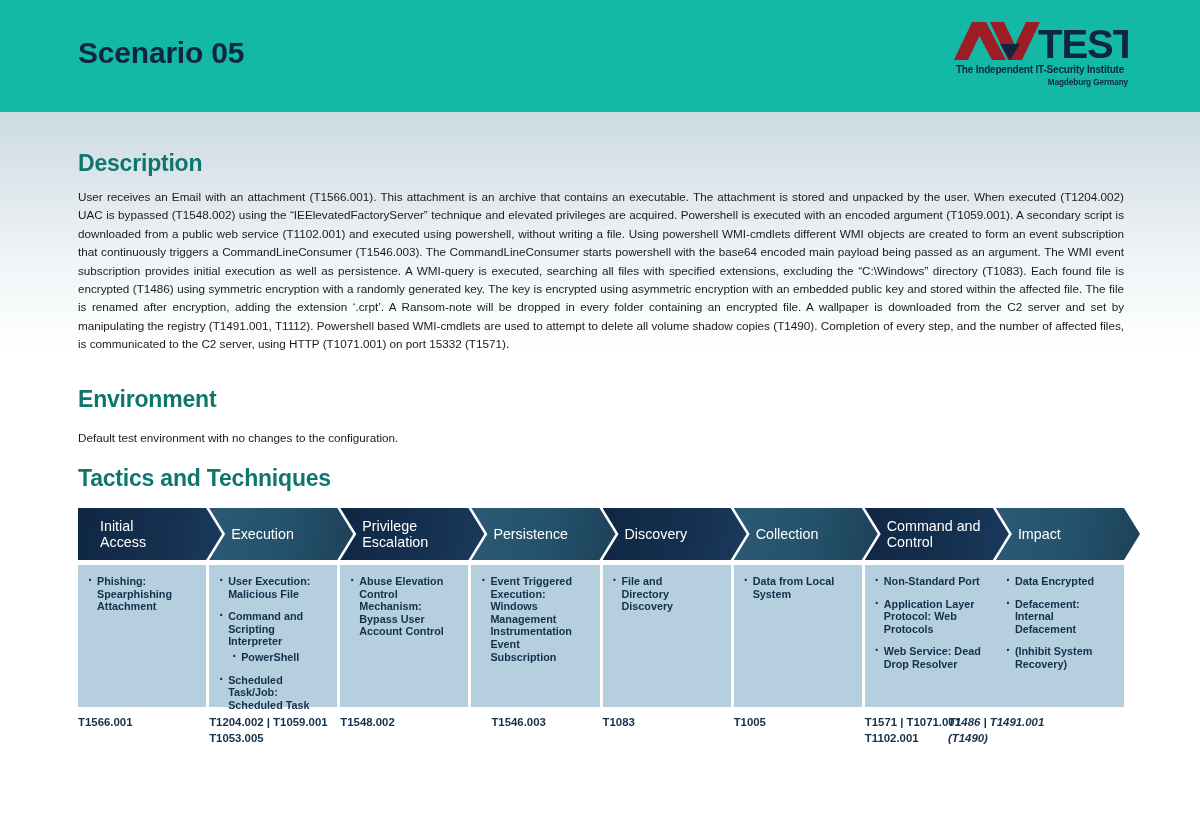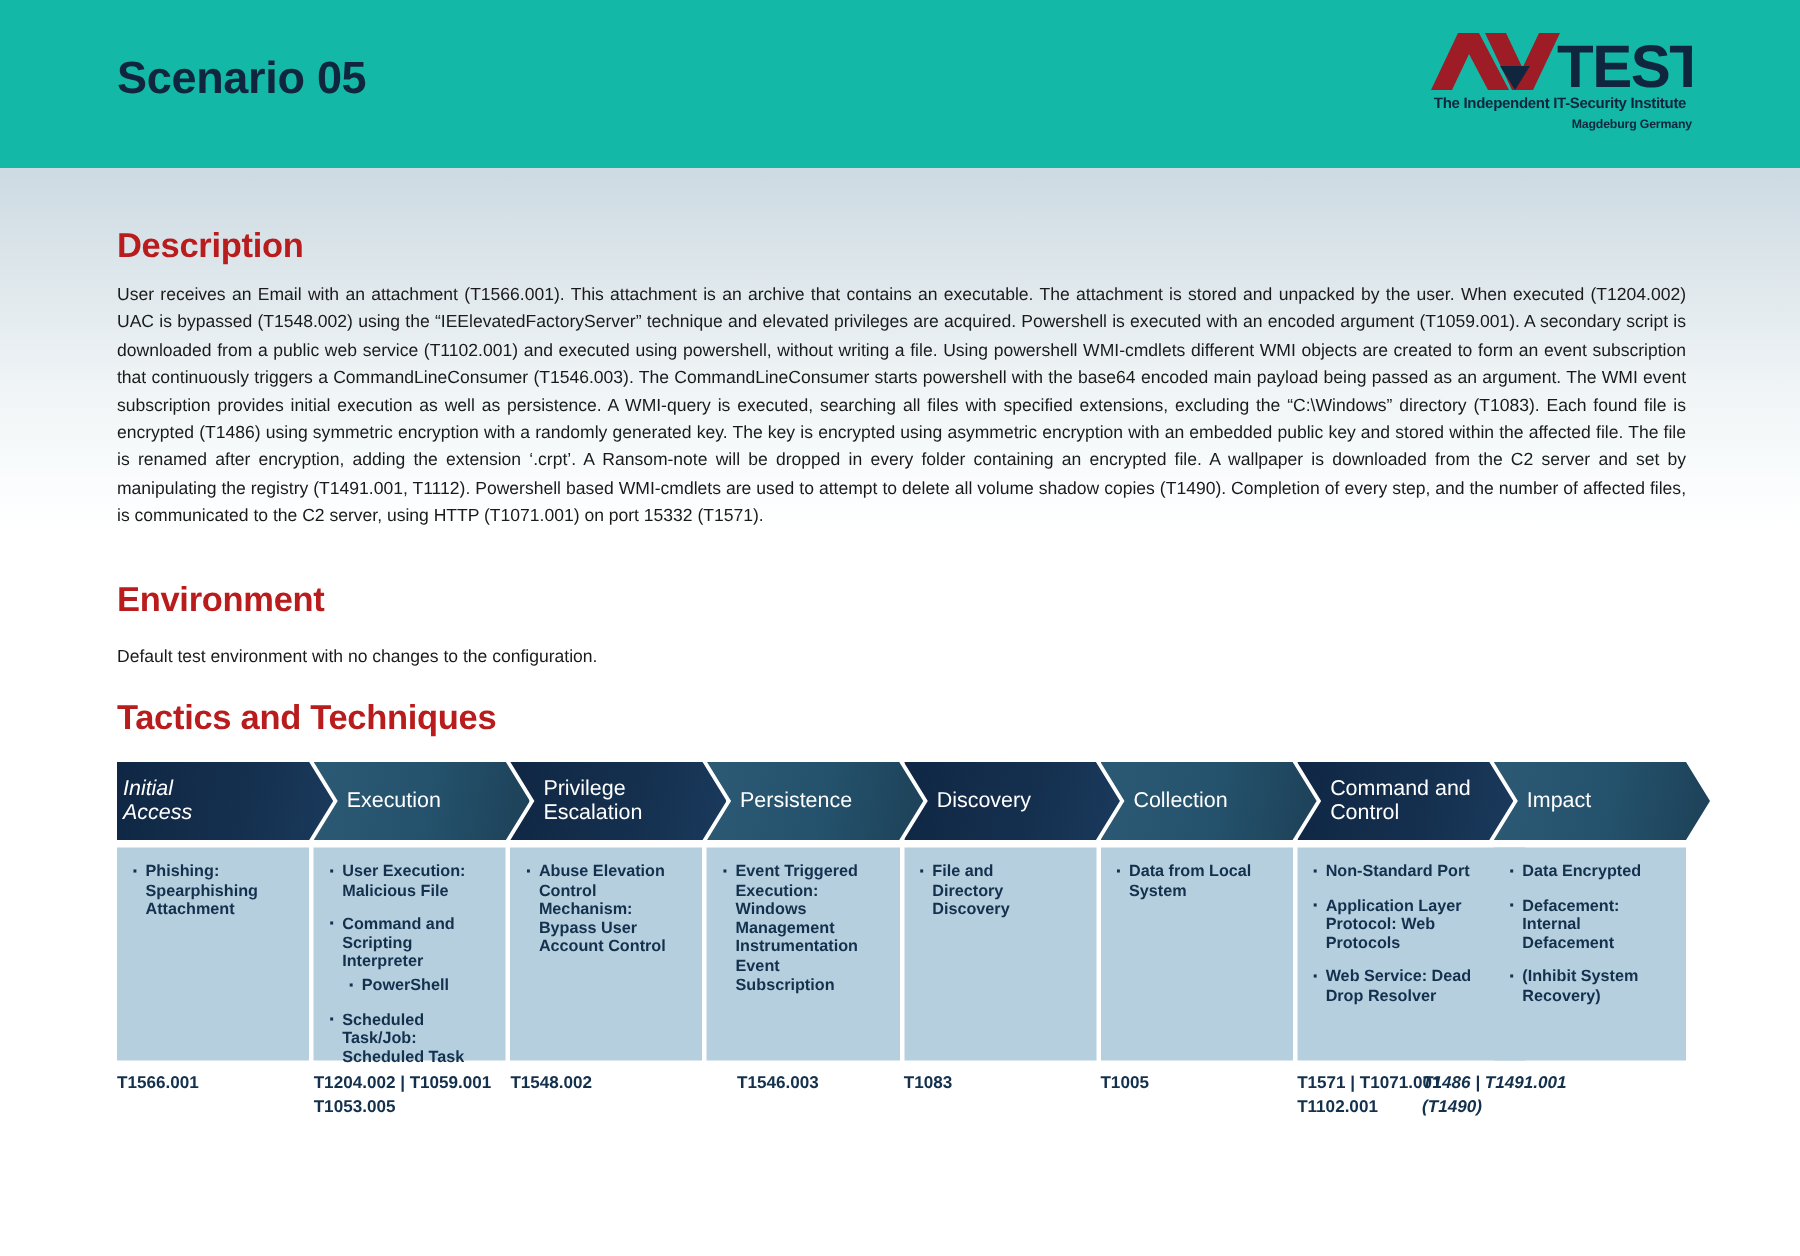--- a/index.html
+++ b/index.html
@@ -92,21 +92,21 @@
 
   
   .content {
     position: absolute;
     left: 0; top: 112px;
     width: 1200px;
     z-index: 2;
   }
 
   .section-heading {
-    color: #b91c1c;
+    color: #0f766e;
     font-size: 23px;
     font-weight: bold;
     letter-spacing: -0.2px;
   }
 
   h2.desc-h { position: absolute; left: 78px; top: 38px; }
   h2.env-h  { position: absolute; left: 78px; top: 274px; }
   h2.tac-h  { position: absolute; left: 78px; top: 353px; }
 
   .body-text {
@@ -271,21 +271,21 @@
     <h2 class="section-heading desc-h">Description</h2>
     <p class="body-text desc-text">User receives an Email with an attachment (T1566.001). This attachment is an archive that contains an executable. The attachment is stored and unpacked by the user. When executed (T1204.002) UAC is bypassed (T1548.002) using the “IEElevatedFactoryServer” technique and elevated privileges are acquired. Powershell is executed with an encoded argument (T1059.001). A secondary script is downloaded from a public web service (T1102.001) and executed using powershell, without writing a file. Using powershell WMI-cmdlets different WMI objects are created to form an event subscription that continuously triggers a CommandLineConsumer (T1546.003). The CommandLineConsumer starts powershell with the base64 encoded main payload being passed as an argument. The WMI event subscription provides initial execution as well as persistence. A WMI-query is executed, searching all files with specified extensions, excluding the “C:\Windows” directory (T1083). Each found file is encrypted (T1486) using symmetric encryption with a randomly generated key. The key is encrypted using asymmetric encryption with an embedded public key and stored within the affected file. The file is renamed after encryption, adding the extension ‘.crpt’. A Ransom-note will be dropped in every folder containing an encrypted file. A wallpaper is downloaded from the C2 server and set by manipulating the registry (T1491.001, T1112). Powershell based WMI-cmdlets are used to attempt to delete all volume shadow copies (T1490). Completion of every step, and the number of affected files, is communicated to the C2 server, using HTTP (T1071.001) on port 15332 (T1571).</p>
 
     <h2 class="section-heading env-h">Environment</h2>
     <p class="body-text env-text">Default test environment with no changes to the configuration.</p>
 
     <h2 class="section-heading tac-h">Tactics and Techniques</h2>
 
     <div class="tactics">
       <div class="chev-row" id="chev-row">
-          <div class="chev chev-dark" style="left: 0px; width: 144.125px; z-index: 8; padding-left: 4px; font-style: italic;">Initial
+          <div class="chev chev-dark" style="left: 0px; width: 144.125px; z-index: 8; padding-left: 22px;">Initial
 Access</div>
           <div class="chev chev-light notch" style="left: 131.125px; width: 144.125px; z-index: 7; padding-left: 22px;">Execution</div>
           <div class="chev chev-dark notch" style="left: 262.25px; width: 144.125px; z-index: 6; padding-left: 22px;">Privilege
 Escalation</div>
           <div class="chev chev-light notch" style="left: 393.375px; width: 144.125px; z-index: 5; padding-left: 22px;">Persistence</div>
           <div class="chev chev-dark notch" style="left: 524.5px; width: 144.125px; z-index: 4; padding-left: 22px;">Discovery</div>
           <div class="chev chev-light notch" style="left: 655.625px; width: 144.125px; z-index: 3; padding-left: 22px;">Collection</div>
           <div class="chev chev-dark notch" style="left: 786.75px; width: 144.125px; z-index: 2; padding-left: 22px;">Command and
 Control</div>
           <div class="chev chev-light notch" style="left: 917.875px; width: 144.125px; z-index: 1; padding-left: 22px;">Impact</div>

